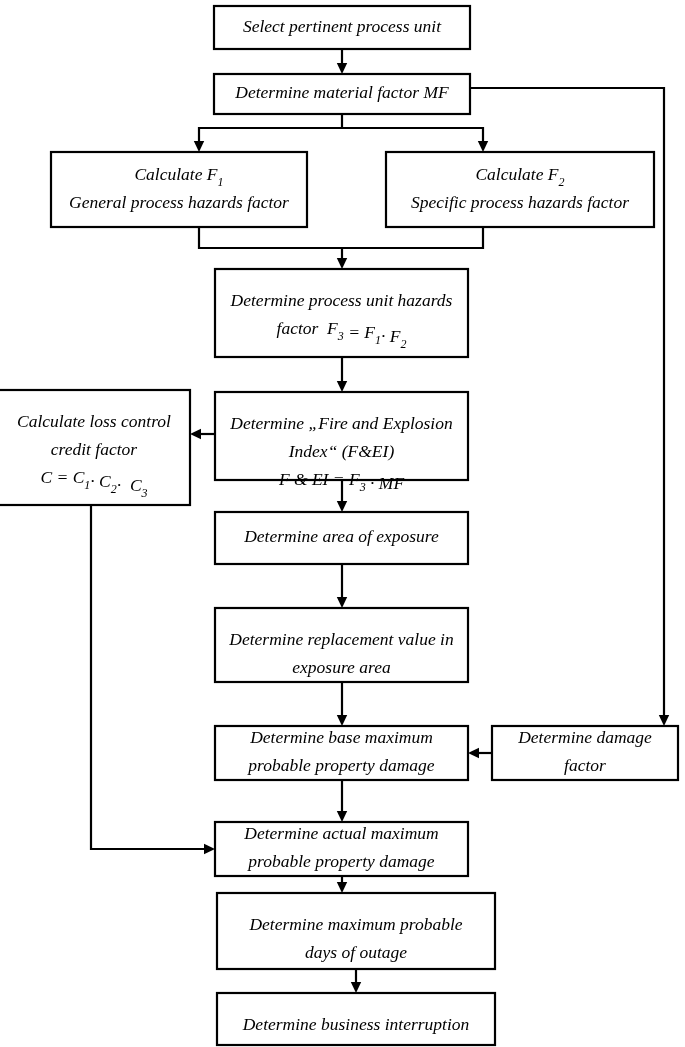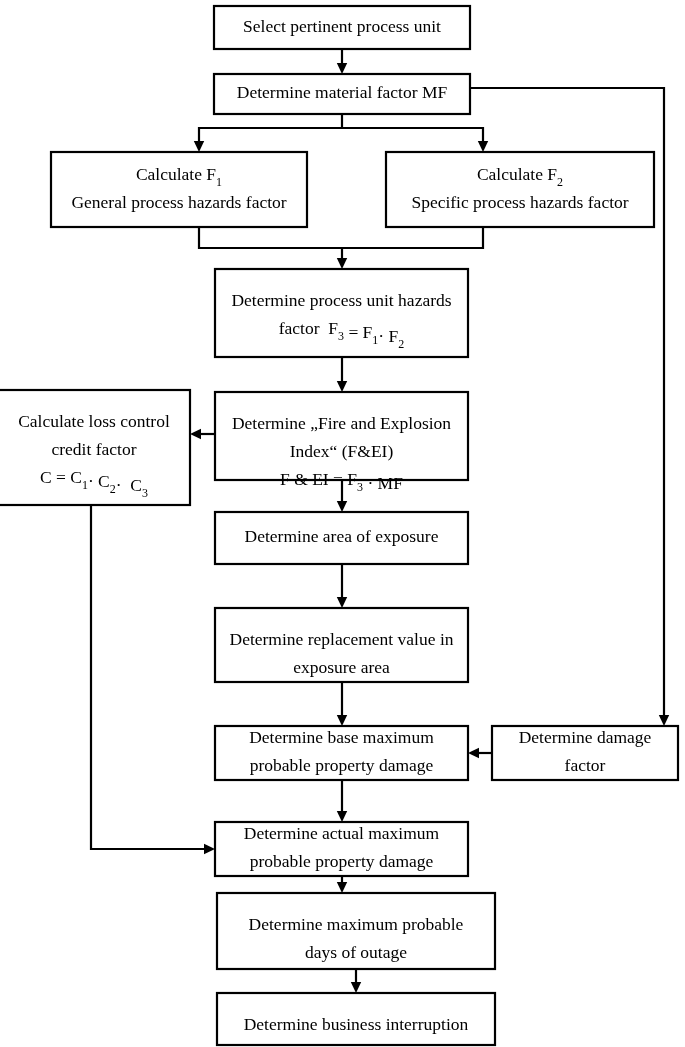--- a/index.html
+++ b/index.html
@@ -7,20 +7,21 @@
     padding: 0;
     background: #ffffff;
   }
   #flowchart-root {
     position: relative;
     width: 685px;
     height: 1047px;
     background: #ffffff;
     font-family: "Liberation Serif", "DejaVu Serif", serif;
     overflow: hidden;
+    font-style: italic;
   }
   svg#flow-svg {
     position: absolute;
     left: 0;
     top: 0;
     width: 685px;
     height: 1047px;
   }
   .node-rect {
     fill: #ffffff;

